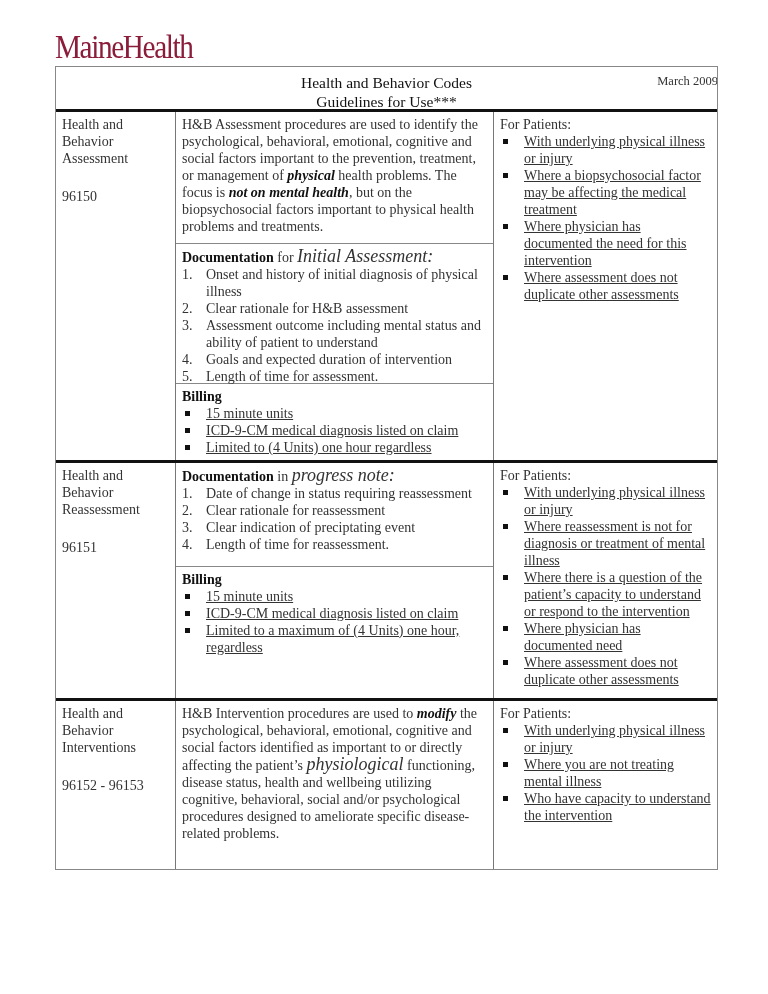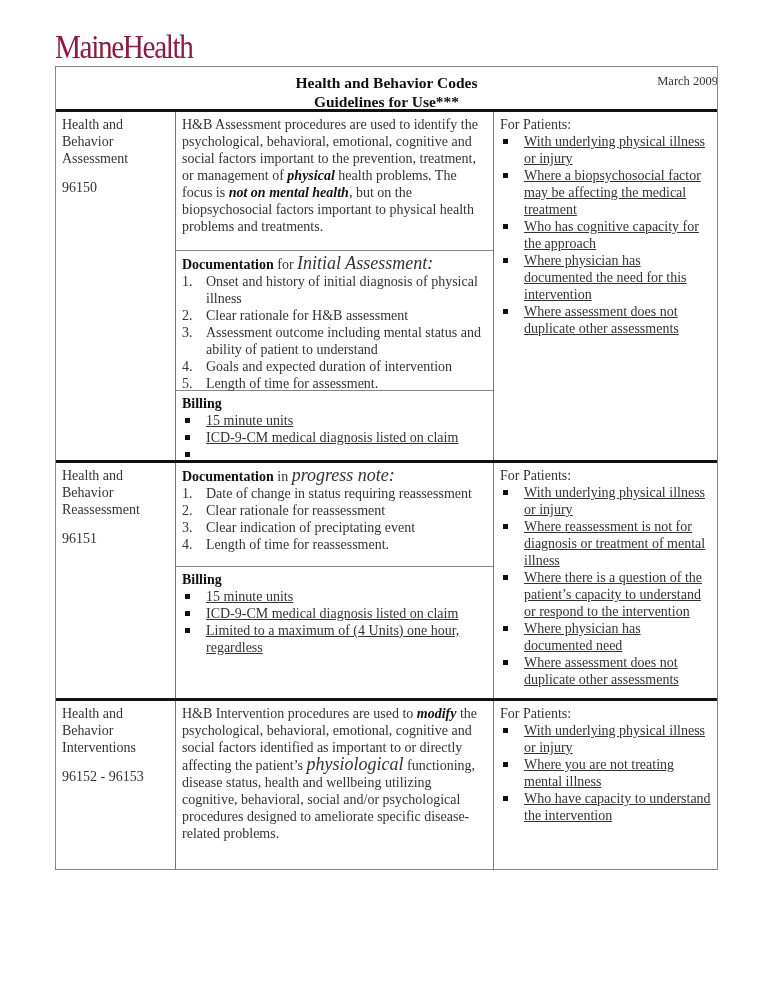--- a/index.html
+++ b/index.html
@@ -39,21 +39,21 @@
       position: absolute;
       left: 55px;
       top: 66px;
       width: 663px;
       border: 1px solid #888;
       box-sizing: border-box;
     }
     .title-block {
       height: 45px;
       text-align: center;
-      font-weight: bold;
+      font-weight: normal;
       font-size: 15.5px;
       line-height: 19px;
       padding-top: 6px;
       box-sizing: border-box;
       border-bottom: 3px solid #111;
       color: #111;
     }
     .row {
       display: flex;
       position: relative;
@@ -62,21 +62,21 @@
     .row.thick-bottom { border-bottom: 3px solid #111; }
     .col-label {
       width: 120px;
       border-right: 1px solid #777;
       box-sizing: border-box;
       padding: 4px 6px;
       font-size: 14px;
       line-height: 17px;
       color: #333;
     }
-    .col-label .code { margin-top: 12px; }
+    .col-label .code { margin-top: 21px; }
     .col-mid {
       width: 318px;
       border-right: 1px solid #777;
       box-sizing: border-box;
       display: flex;
       flex-direction: column;
     }
     .col-right {
       flex: 1;
       box-sizing: border-box;
@@ -164,30 +164,30 @@
           <li><span class="n">3.</span><span>Assessment outcome including mental status and ability of patient to understand</span></li>
           <li><span class="n">4.</span><span>Goals and expected duration of intervention</span></li>
           <li><span class="n">5.</span><span>Length of time for assessment.</span></li>
         </ol>
       </div>
       <div class="cell grow">
         <div class="bold">Billing</div>
         <ul class="sq">
           <li><span class="b"></span><span>15 minute units</span></li>
           <li><span class="b"></span><span>ICD-9-CM medical diagnosis listed on claim</span></li>
-          <li><span class="b"></span></li>
+          <li><span class="b"></span><span>Limited to (4 Units) one hour regardless</span></li>
         </ul>
       </div>
     </div>
     <div class="col-right">
       <div>For Patients:</div>
       <ul class="sq">
         <li><span class="b"></span><span>With underlying physical illness or injury</span></li>
         <li><span class="b"></span><span>Where a biopsychosocial factor may be affecting the medical treatment</span></li>
-        <li><span class="b"></span><span>Who has cognitive capacity for the approach</span></li>
+        <li><span class="b"></span></li>
         <li><span class="b"></span><span>Where physician has documented the need for this intervention</span></li>
         <li><span class="b"></span><span>Where assessment does not duplicate other assessments</span></li>
       </ul>
     </div>
   </div>
 
   <div class="row thick-bottom" style="height:238px;">
     <div class="col-label">
       <div>Health and</div>
       <div>Behavior</div>

